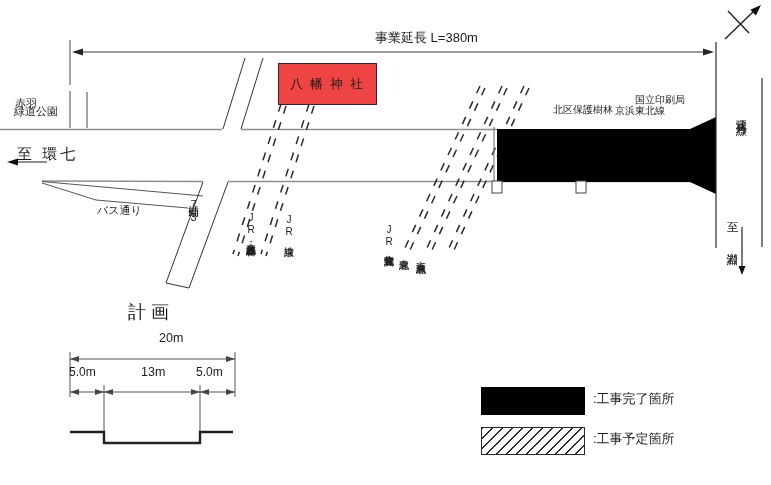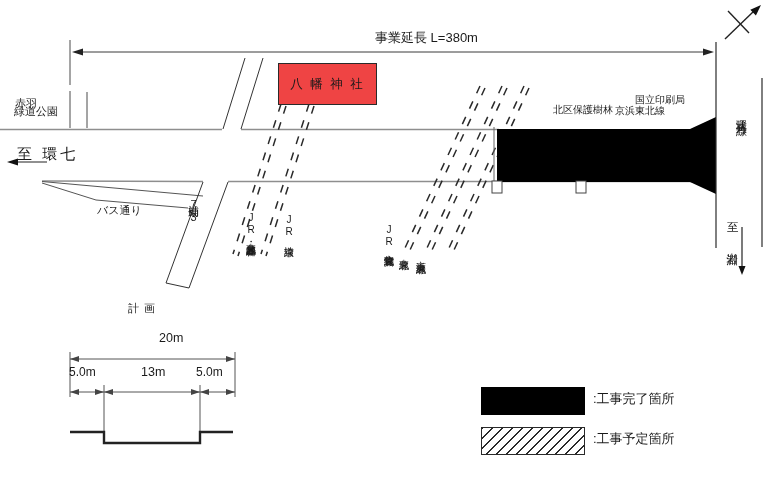--- a/index.html
+++ b/index.html
@@ -147,21 +147,21 @@
   <div class="lbl v" style="left:398px;top:251px;font-size:10px;letter-spacing:1px;">東北線</div>
   <div class="lbl v" style="left:415px;top:253px;font-size:10px;letter-spacing:1px;">京浜東北線</div>
 
   <div class="lbl" style="left:541px;top:105px;font-size:10px;margin-left:12px;">北区保護樹林</div>
   <div class="lbl" style="left:615px;top:95px;font-size:10px;padding-left:20px;">国立印刷局</div>
   <div class="lbl" style="left:615px;top:106px;font-size:10px;">京浜東北線</div>
   <div class="lbl v" style="left:735px;top:111px;font-size:11px;letter-spacing:1.5px;">環状八号線</div>
   <div class="lbl" style="left:727px;top:221px;font-size:11.5px;">至</div>
   <div class="lbl v" style="left:726px;top:244px;font-size:11.5px;letter-spacing:1px;">岩淵</div>
 
-  <div class="lbl" style="left:128px;top:303px;font-size:11px;letter-spacing:5px;text-align:center;">計画</div>
+  <div class="lbl" style="left:128px;top:303px;font-size:18px;letter-spacing:5px;text-align:center;">計画</div>
   <div class="lbl" style="left:139px;top:332px;font-size:12.5px;margin-left:20px;">20m</div>
   <div class="lbl" style="left:69px;top:366px;font-size:12px;">5.0m</div>
   <div class="lbl" style="left:141px;top:366px;font-size:12.5px;">13m</div>
   <div class="lbl" style="left:196px;top:366px;font-size:12px;">5.0m</div>
 
   <div class="swatch swatch-completed"></div>
   <div class="lbl" style="left:593px;top:392px;font-size:13px;">:工事完了箇所</div>
   <div class="swatch swatch-planned"></div>
   <div class="lbl" style="left:593px;top:432px;font-size:13px;">:工事予定箇所</div>
 

